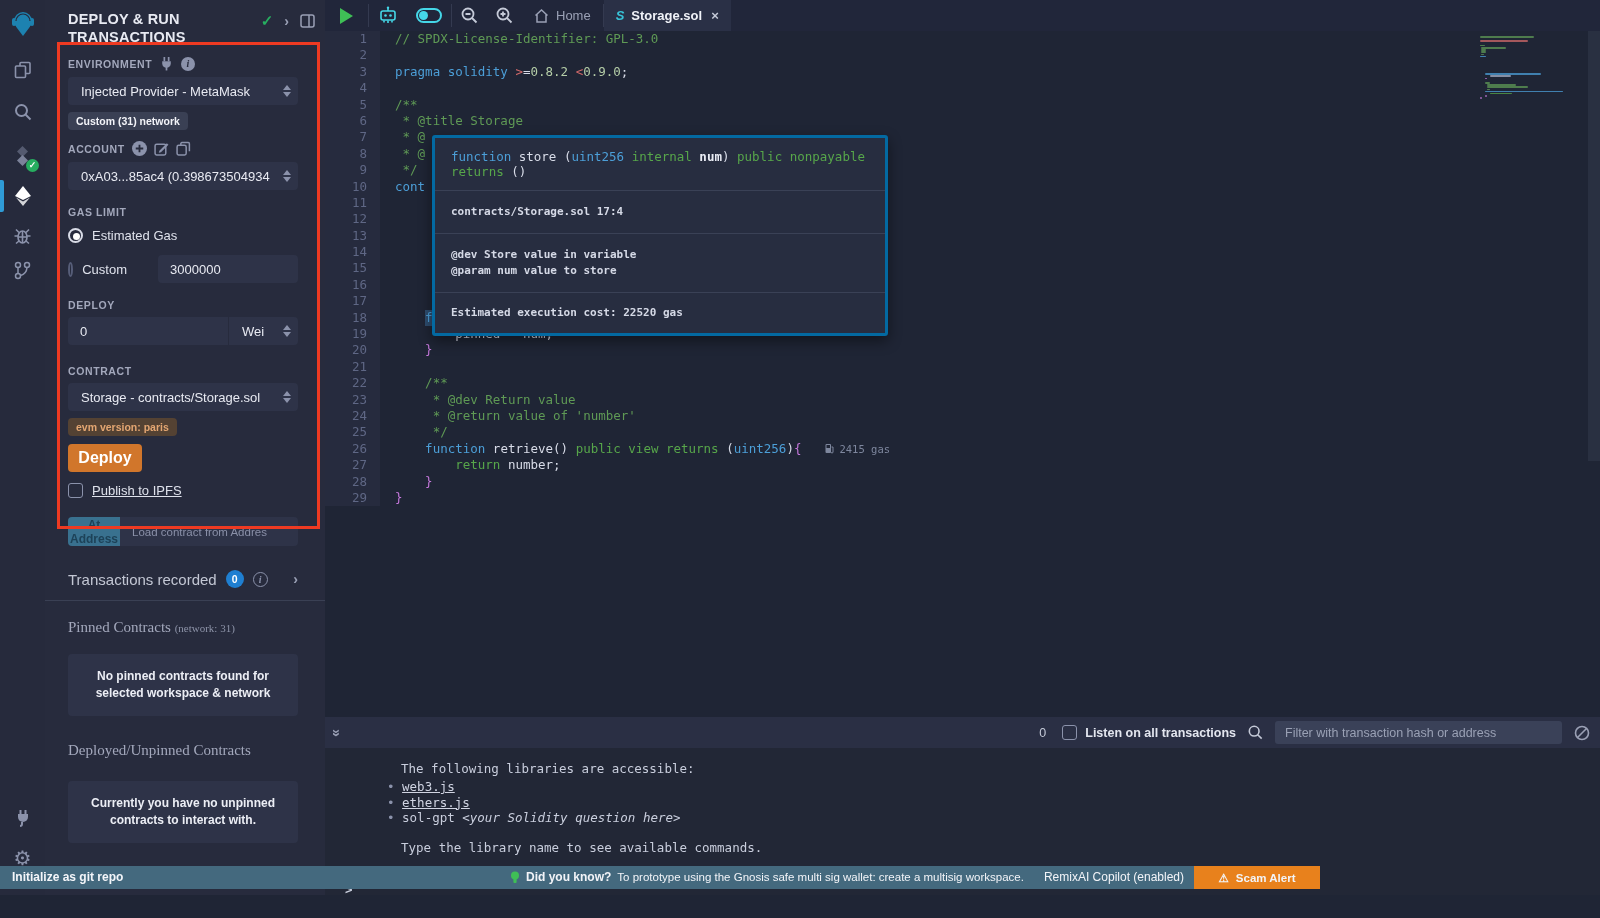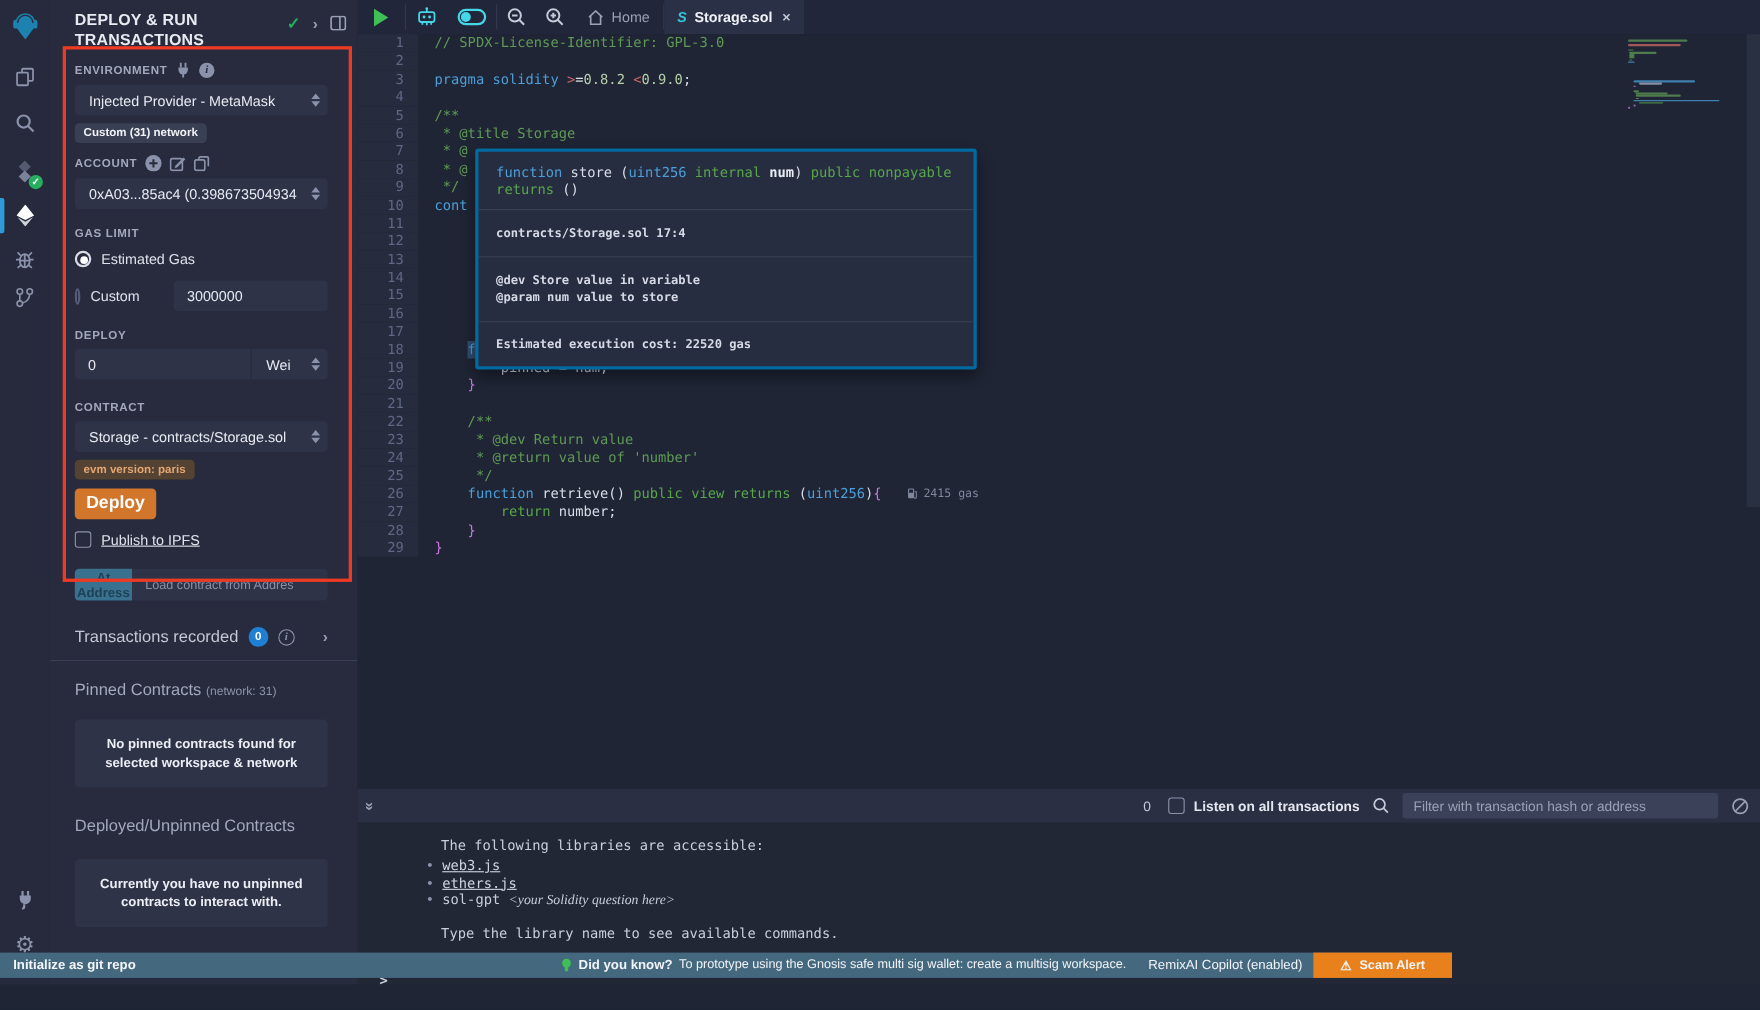--- a/index.html
+++ b/index.html
@@ -48,21 +48,21 @@
   #ataddr-row { display:flex; margin:19px 27px 0 23px; }
   #ataddr-btn { width:92px; height:29px; background:#39718f; color:#1d4258; font-size:12px; border-radius:4px 0 0 4px; }
   #ataddr-input { flex:1; height:29px; border-radius:0 4px 4px 0; font-size:11.5px; }
   #ataddr-input::placeholder { color:#8a90a8; }
 
   #tx-row { display:flex; align-items:center; gap:9px; margin:24px 27px 0 23px; color:#c3c7d4; font-size:15px; }
   #tx-count { width:18px; height:18px; background:#1f7fd1; border-radius:50%; color:#fff; font-size:10.5px; font-weight:bold; text-align:center; line-height:18px; }
   #tx-row .chev { margin-left:auto; }
   .hr { height:1px; background:#3a4054; margin:12px 0 0 0; }
 
-  .sec-h2 { margin:18px 27px 0 23px; color:#a3a8bc; font-size:15px; }
+  .sec-h2 { margin:18px 27px 0 23px; color:#a3a8bc; font-size:15px;font-family:Liberation Serif, serif; }
   .sec-h2 small { font-size:11px; color:#8d93a8; }
   .empty-box { margin:16px 27px 0 23px; background:#2e3348; border-radius:4px; padding:14px 18px; color:#eceef5; font-size:12px; font-weight:bold; text-align:center; line-height:17px; }
 
   
   #main { position:absolute; left:325px; top:0; width:1275px; height:895px; background:#1f2535; }
   #tabbar { position:absolute; left:0; top:0; width:100%; height:31px; background:#21263a; display:flex; align-items:stretch; }
   .tb-btn { display:flex; align-items:center; justify-content:center; padding:0 9px; cursor:pointer; }
   .tb-sep { width:1px; background:#343a50; margin:4px 0; }
   .play { width:0; height:0; border-top:8px solid transparent; border-bottom:8px solid transparent; border-left:13px solid #3fbf56; }
   .toggle { width:26px; height:15px; border:2px solid #45d7e8; border-radius:8px; position:relative; }
@@ -101,21 +101,21 @@
   #listen-row { display:flex; align-items:center; gap:8px; color:#e3e6ef; font-size:12.5px; font-weight:bold; cursor:pointer; }
   #filter-input { width:287px; height:23px; background:#3a4158; border:none; border-radius:3px; color:#e8eaf2; font-size:12.5px; padding:0 10px; font-family:"Liberation Sans", sans-serif; }
   #filter-input::placeholder { color:#9aa1b5; }
 
   #terminal { position:absolute; left:0; top:748px; width:100%; height:147px; background:#222736; color:#c9cedd; font-family:"DejaVu Sans Mono", monospace; font-size:12.5px; padding:12px 0 0 18px; }
   #terminal .tline { line-height:17px; padding-left:58px; }
   #terminal ul { list-style:none; margin-top:2px; }
   #terminal li { line-height:15.5px; padding-left:44px; }
   #terminal li:before { content:"• "; color:#8b92ab; }
   #terminal a { color:#d0d4e2; text-decoration:underline; }
-  .itl { font-style:italic;font-family:Liberation Serif, serif; }
+  .itl { font-style:italic; }
   #prompt { margin-top:26px; padding-left:2px; color:#c9cedd; font-weight:bold; }
 
   
   #statusbar { position:absolute; left:0; top:866px; width:1320px; height:23px; background:#44697e; color:#f2f4f8; font-size:12px; z-index:6; }
   #git-status { position:absolute; left:12px; top:0; line-height:23px; font-weight:bold; font-size:12px; color:#f4f6fa; }
   #tip { position:absolute; left:510px; top:0; line-height:23px; display:flex; gap:6px; align-items:center; font-size:11.5px; }
   #tip b { font-size:12px; }
   #copilot { position:absolute; right:136px; top:0; line-height:23px; font-size:12px; }
   #scam { position:absolute; right:0; top:0; width:126px; height:23px; background:#e8811c; display:flex; align-items:center; justify-content:center; gap:7px; font-weight:bold; font-size:11.5px; cursor:pointer; }
 </style>

